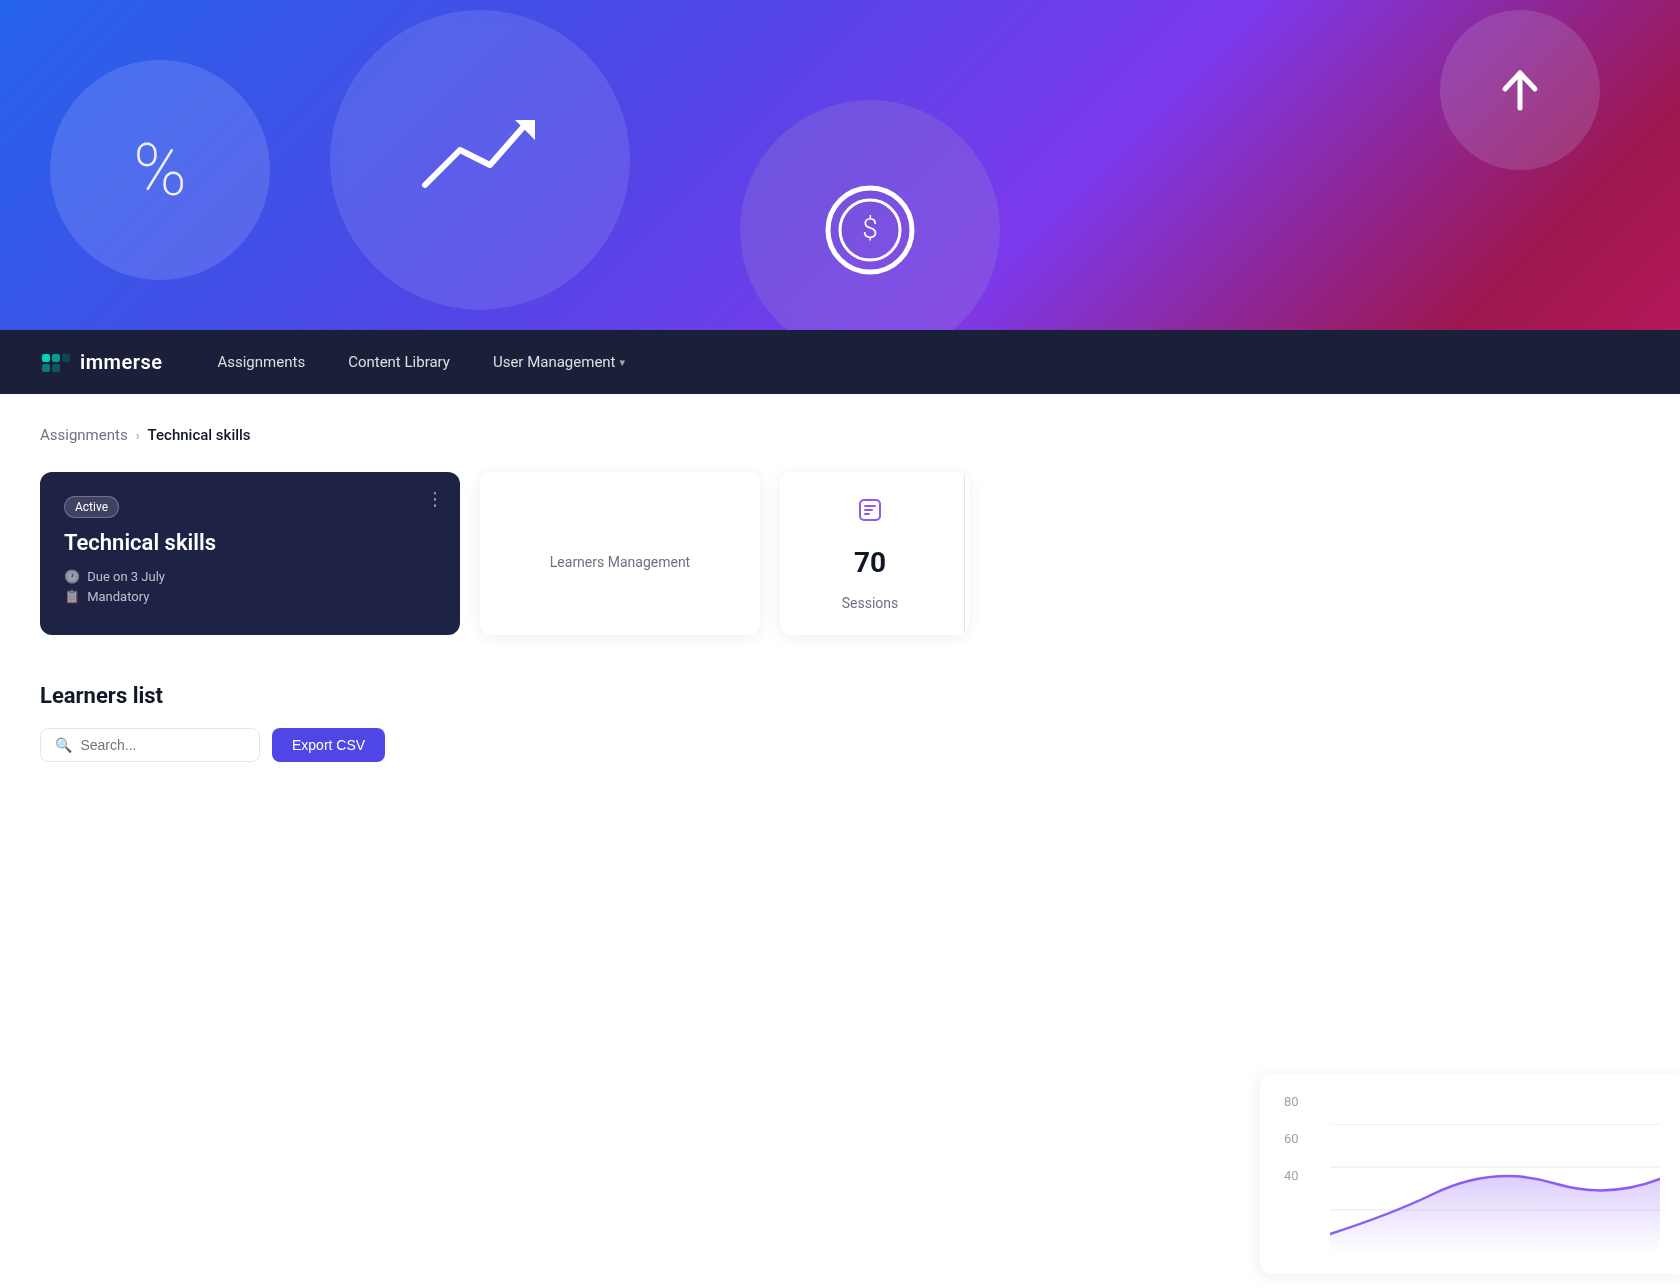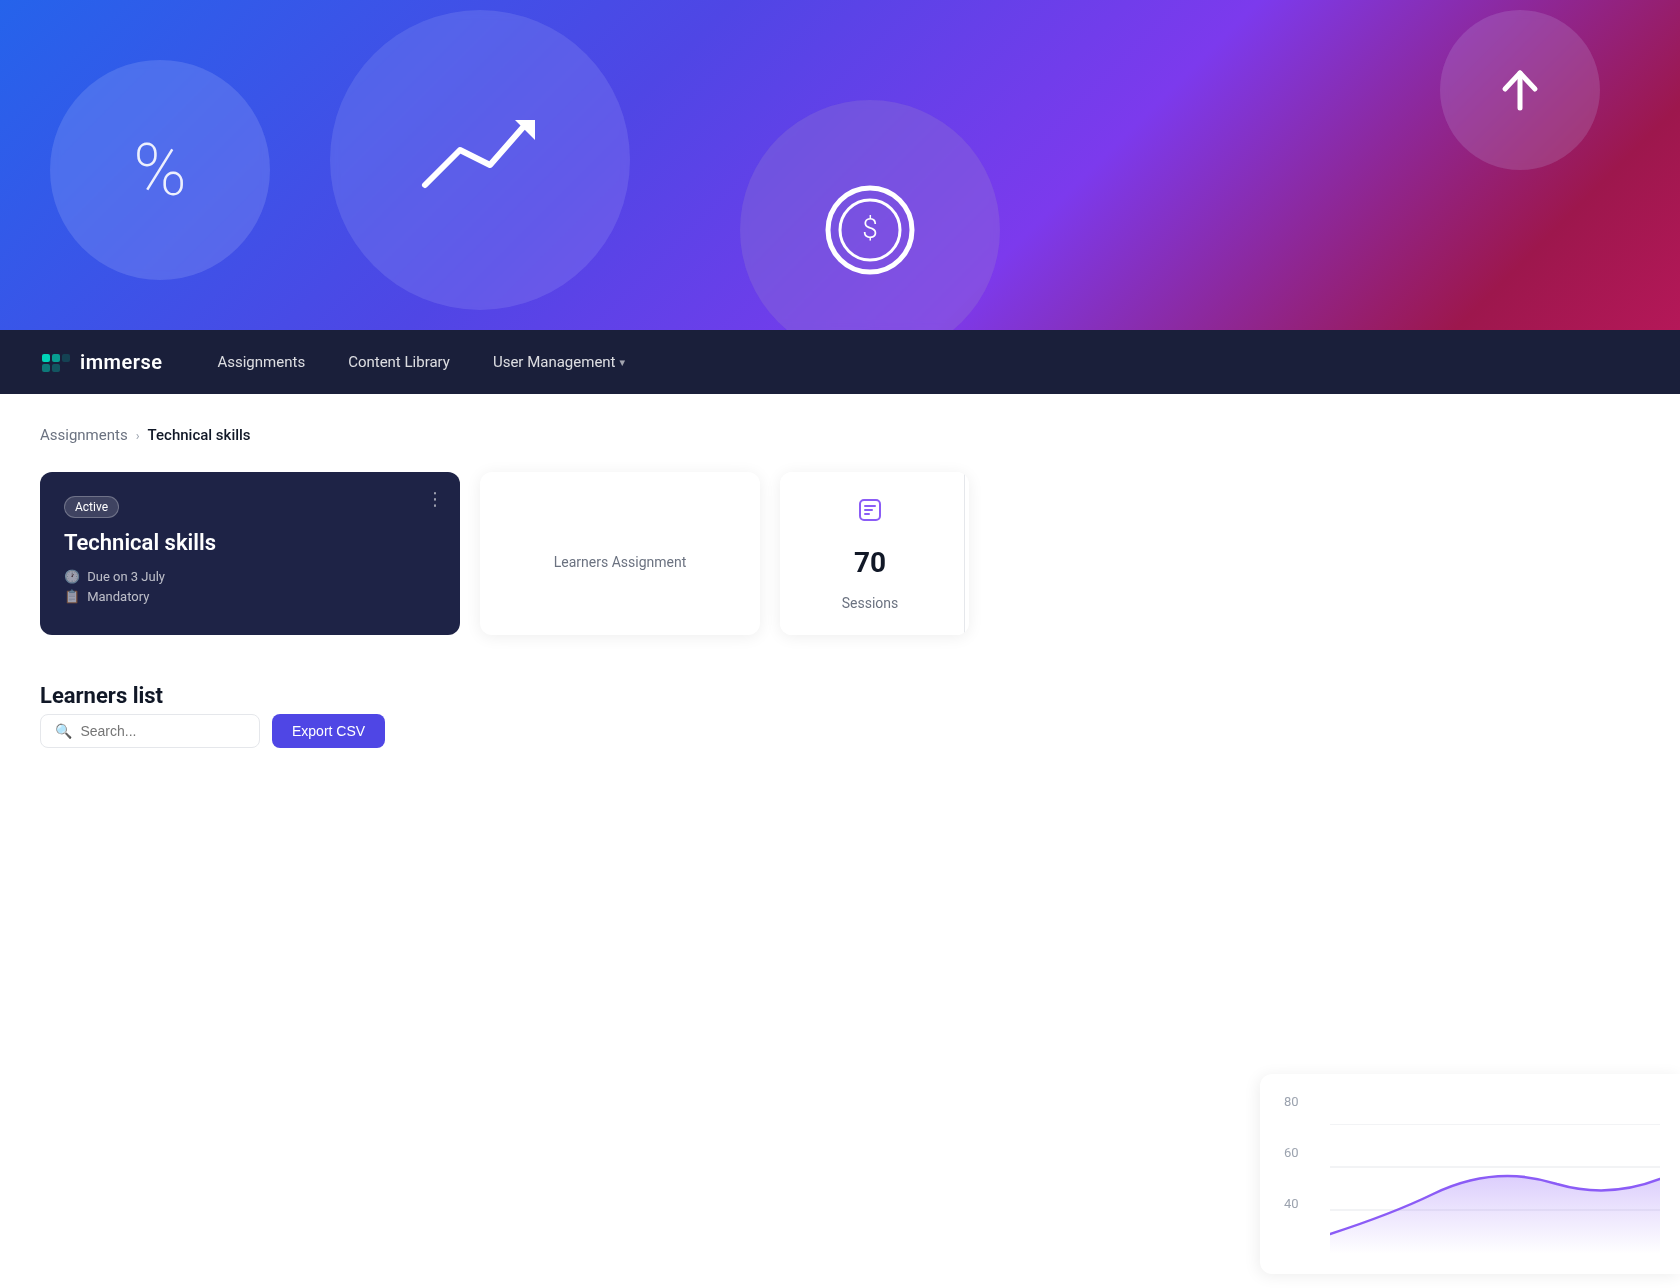--- a/index.html
+++ b/index.html
@@ -298,21 +298,21 @@
       border-radius: 12px;
       background: white;
       overflow: hidden;
     }
 
     
     .section-title {
       font-size: 22px;
       font-weight: 700;
       color: #111827;
-      margin-bottom: 6px;
+      margin-bottom: 20px;
     }
 
     .section-subtitle {
       font-size: 14px;
       color: #6b7280;
       margin-bottom: 20px;
     }
 
     .search-row {
       display: flex;
@@ -366,21 +366,21 @@
       border-radius: 12px 0 0 12px;
       box-shadow: -2px 2px 16px rgba(0,0,0,0.07);
       padding: 20px 24px;
       height: 200px;
       overflow: hidden;
     }
 
     .chart-y-labels {
       display: flex;
       flex-direction: column;
-      gap: 36px;
+      gap: 22px;
       position: absolute;
       left: 24px;
       top: 20px;
     }
 
     .chart-y-label {
       font-size: 13px;
       color: #9ca3af;
     }
 
@@ -479,21 +479,21 @@
           <span>Due on 3 July</span>
         </div>
         <div class="meta-item">
           <span class="meta-icon">📋</span>
           <span>Mandatory</span>
         </div>
       </div>
     </div>
 
     <div class="stat-card learners-card">
-      <div class="stat-label">Learners Assignment</div>
+      <div class="stat-label">Learners Management</div>
     </div>
 
     <div class="sessions-mins-card">
       <div class="stat-card" style="border-radius:0;box-shadow:none;">
         <div class="stat-icon">
           <svg width="28" height="28" viewBox="0 0 28 28" fill="none">
             <rect x="4" y="4" width="20" height="20" rx="4" stroke="#8b5cf6" stroke-width="2" fill="none"></rect>
             <line x1="9" y1="10" x2="19" y2="10" stroke="#8b5cf6" stroke-width="2" stroke-linecap="round"></line>
             <line x1="9" y1="14" x2="16" y2="14" stroke="#8b5cf6" stroke-width="2" stroke-linecap="round"></line>
             <line x1="9" y1="18" x2="13" y2="18" stroke="#8b5cf6" stroke-width="2" stroke-linecap="round"></line>

